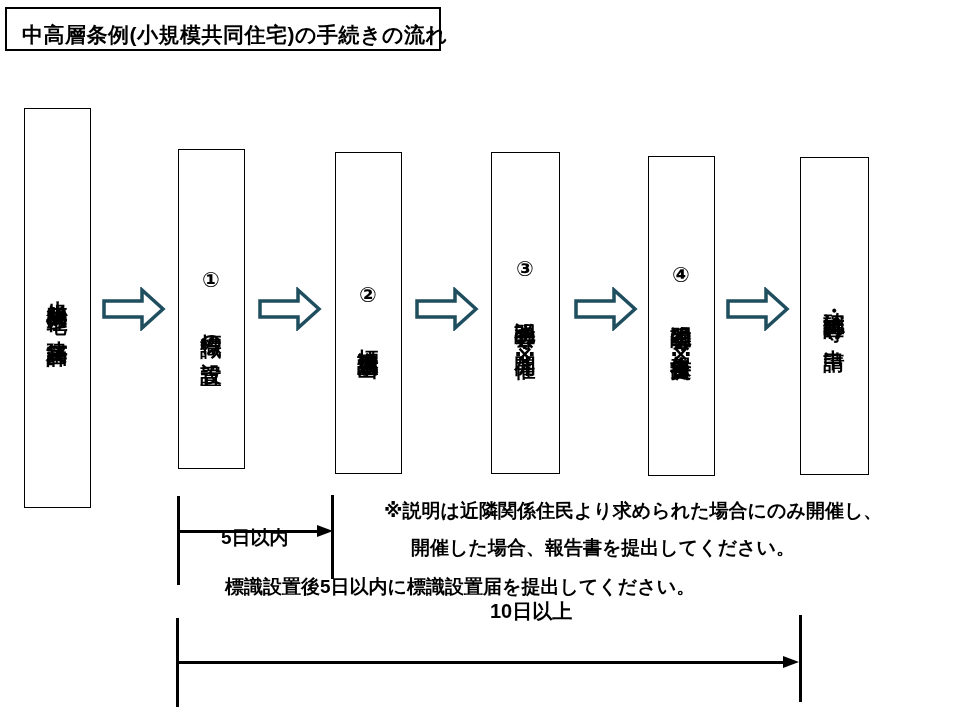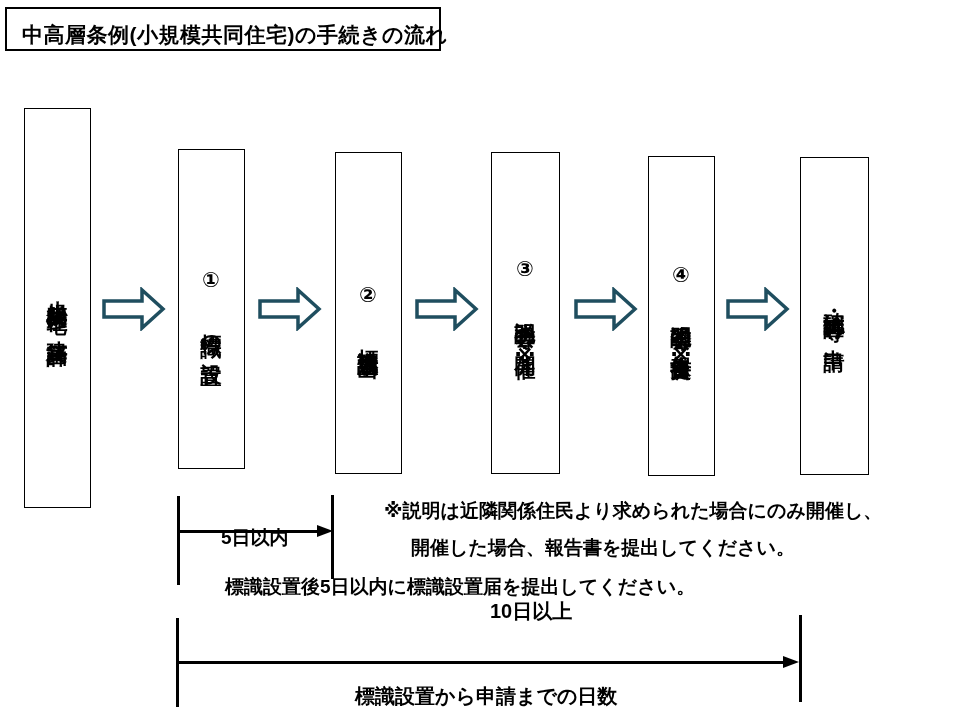--- a/index.html
+++ b/index.html
@@ -133,15 +133,14 @@
   <div class="note f19" style="left:213px; top:576px;margin-left:12px;">標識設置後5日以内に標識設置届を提出してください。</div>
 
   <div class="note f19" style="left:384px; top:500px;">※説明は近隣関係住民より求められた場合にのみ開催し、</div>
   <div class="note f19" style="left:411px; top:537px;">開催した場合、報告書を提出してください。</div>
 
   <div class="vline" style="left:176px; top:618px; height:89px;"></div>
   <div class="vline" style="left:799px; top:615px; height:87px;"></div>
   <div class="hline" style="left:178px; top:661px; width:608px;"></div>
   <div class="arrowhead-right" style="left:783px; top:656px;"></div>
   <div class="note f20" style="left:446px; top:600px;margin-left:44px;">10日以上</div>
-  <div class="note f20" style="left:355px; top:685px;">標識設置から申請までの日数</div>
 
 </div>
 
 </body></html>

